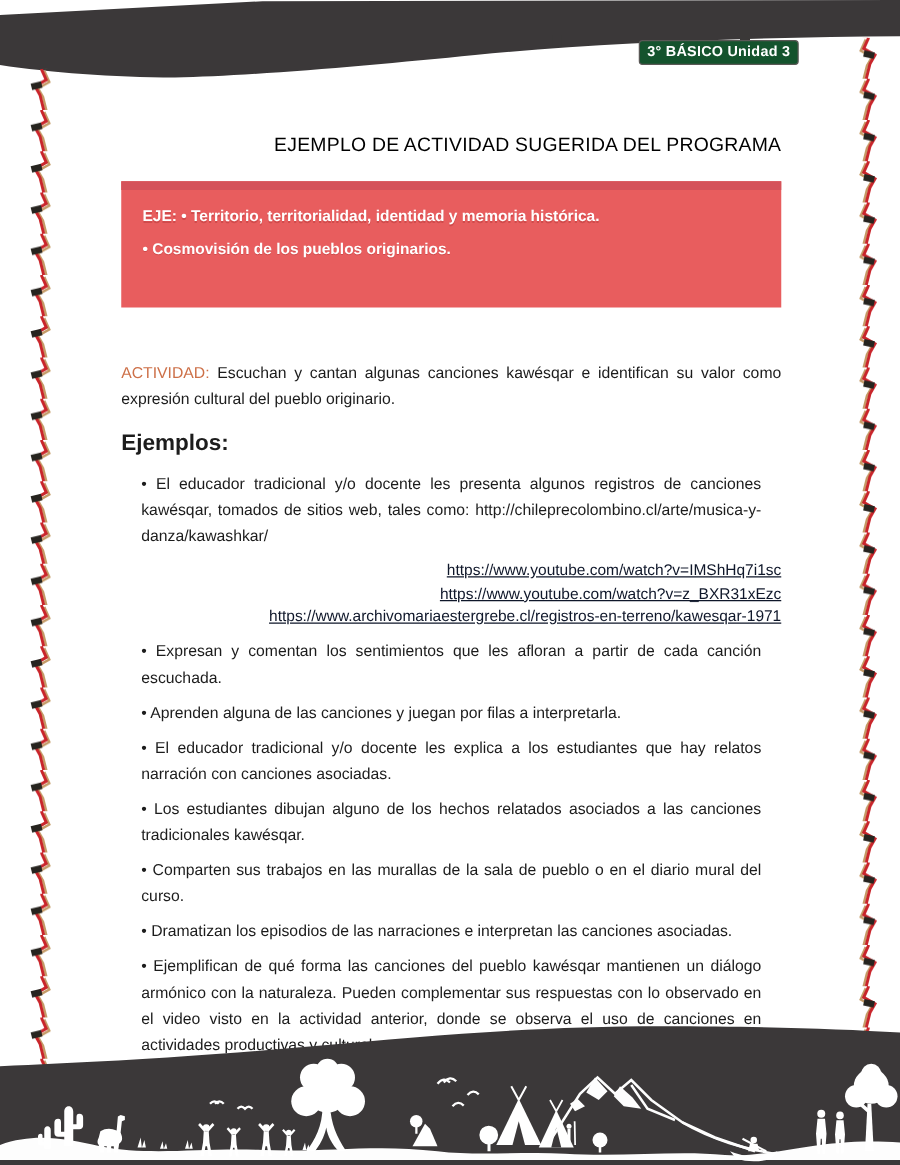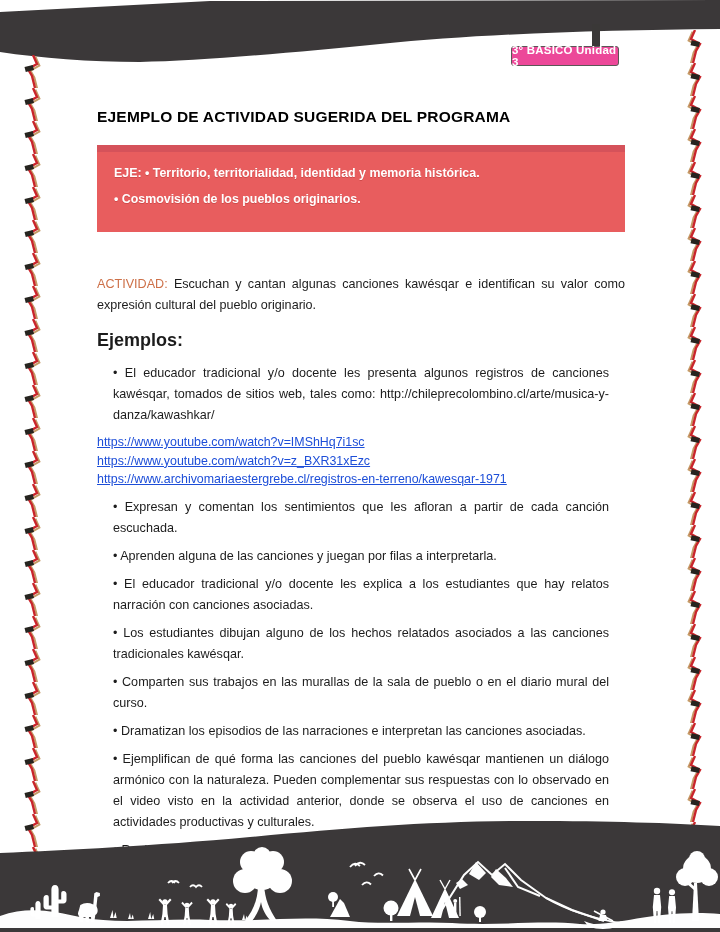--- a/index.html
+++ b/index.html
@@ -8,52 +8,52 @@
     position: relative; width: 720px; height: 932px;
     background: #fff; overflow: hidden;
     font-family: "Liberation Sans", sans-serif;
     color: #1c1c1c;
   }
   
   .top-band { position: absolute; top: 0; left: 0; }
   
   .badge-stem { position:absolute; left:592px; top:24px; width:8px; height:22px; background:#3a3837; }
   .unit-badge {
-    position: absolute; left: 511px; top: 46px; width: 108px; height: 20px;
-    background: #ec4899; border: 1px solid #5a5856; border-radius: 3px;
+    position: absolute; left: 511px; top: 32px; width: 128px; height: 20px;
+    background: #14532d; border: 1px solid #5a5856; border-radius: 3px;
     color: #fff; font-size: 11.5px; font-weight: bold;
     display: flex; align-items: center; justify-content: center;
     letter-spacing: .2px;
   }
   
   .border-l { position: absolute; left: 20px; top: 55px; }
   .border-r { position: absolute; left: 680px; top: 30px; }
   
   .content { position: absolute; left: 97px; top: 98px; width: 528px; }
   .doc-title {
-    font-size: 15.5px; font-weight: bold; text-align: left;
+    font-size: 15.5px; font-weight: normal; text-align: right;
     color: #000; margin: 10px 0 19px; letter-spacing: .2px;
   }
   .eje-banner {
     background: #e85d5e; border-top: 7px solid #d5525a;
-    padding: 13px 17px 9px; margin-bottom: 42px;
+    padding: 13px 17px 23px; margin-bottom: 42px;
   }
   .eje-banner p {
     color: #fff; font-weight: bold; font-size: 12.4px; line-height: 16px;
     margin: 0 0 10px; text-shadow: 0 1px 0 rgba(160,40,40,.35);
   }
   .eje-banner p:last-child { margin-bottom: 16px; }
   .activity-par { font-size: 12.6px; line-height: 21px; text-align: justify; margin: 0 0 14px; }
   .activity-label { color: #cd7048; }
   .ejemplos-label { font-size: 18px; font-weight: bold; margin: 0 0 12px; }
   .bullet { font-size: 12.6px; line-height: 21px; text-align: justify; margin: 0 16px 7px; }
   .links-block { margin: 0 0 8px; }
   .links-block a {
-    display: block; color: #1d4ed8; text-decoration: underline;
-    font-size: 12.4px; line-height: 18.5px; word-break: break-all;
+    display: block; color: #0f172a; text-decoration: underline;
+    font-size: 12.4px; line-height: 18.5px; word-break: break-all; text-align: right;
   }
   
   .footer-art { position: absolute; left: 0; bottom: 0; }
 </style>
 </head>
 <body>
 
 <div class="page">
 
   <svg class="top-band" width="720" height="80" viewBox="0 0 720 80">

